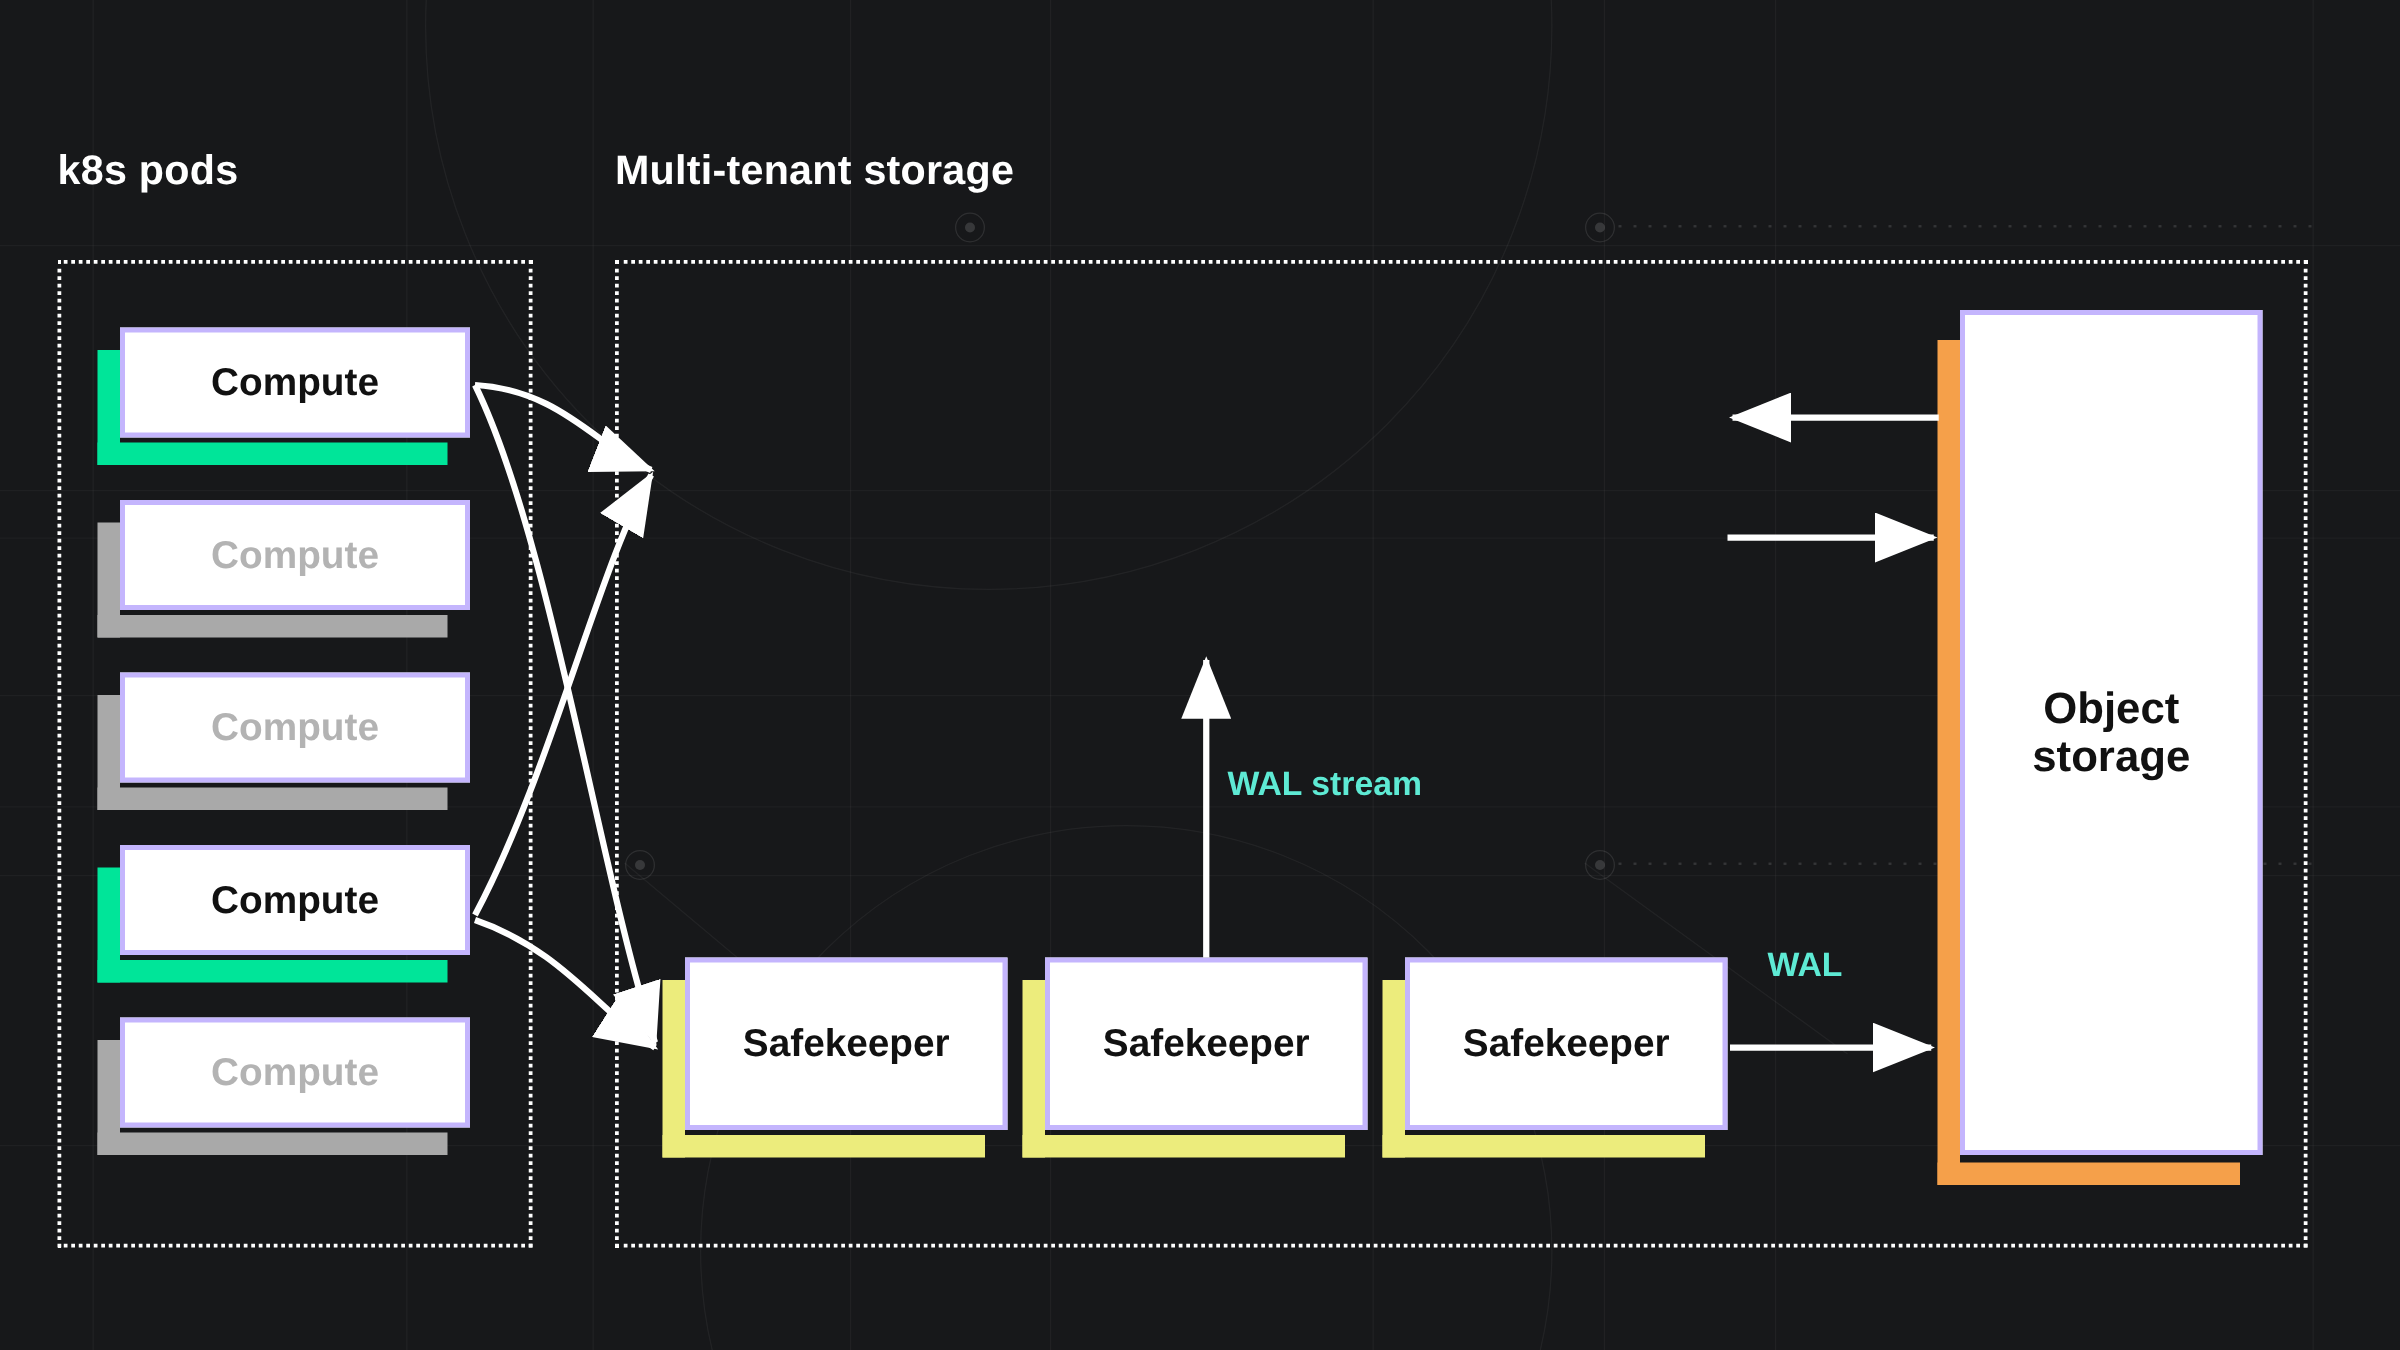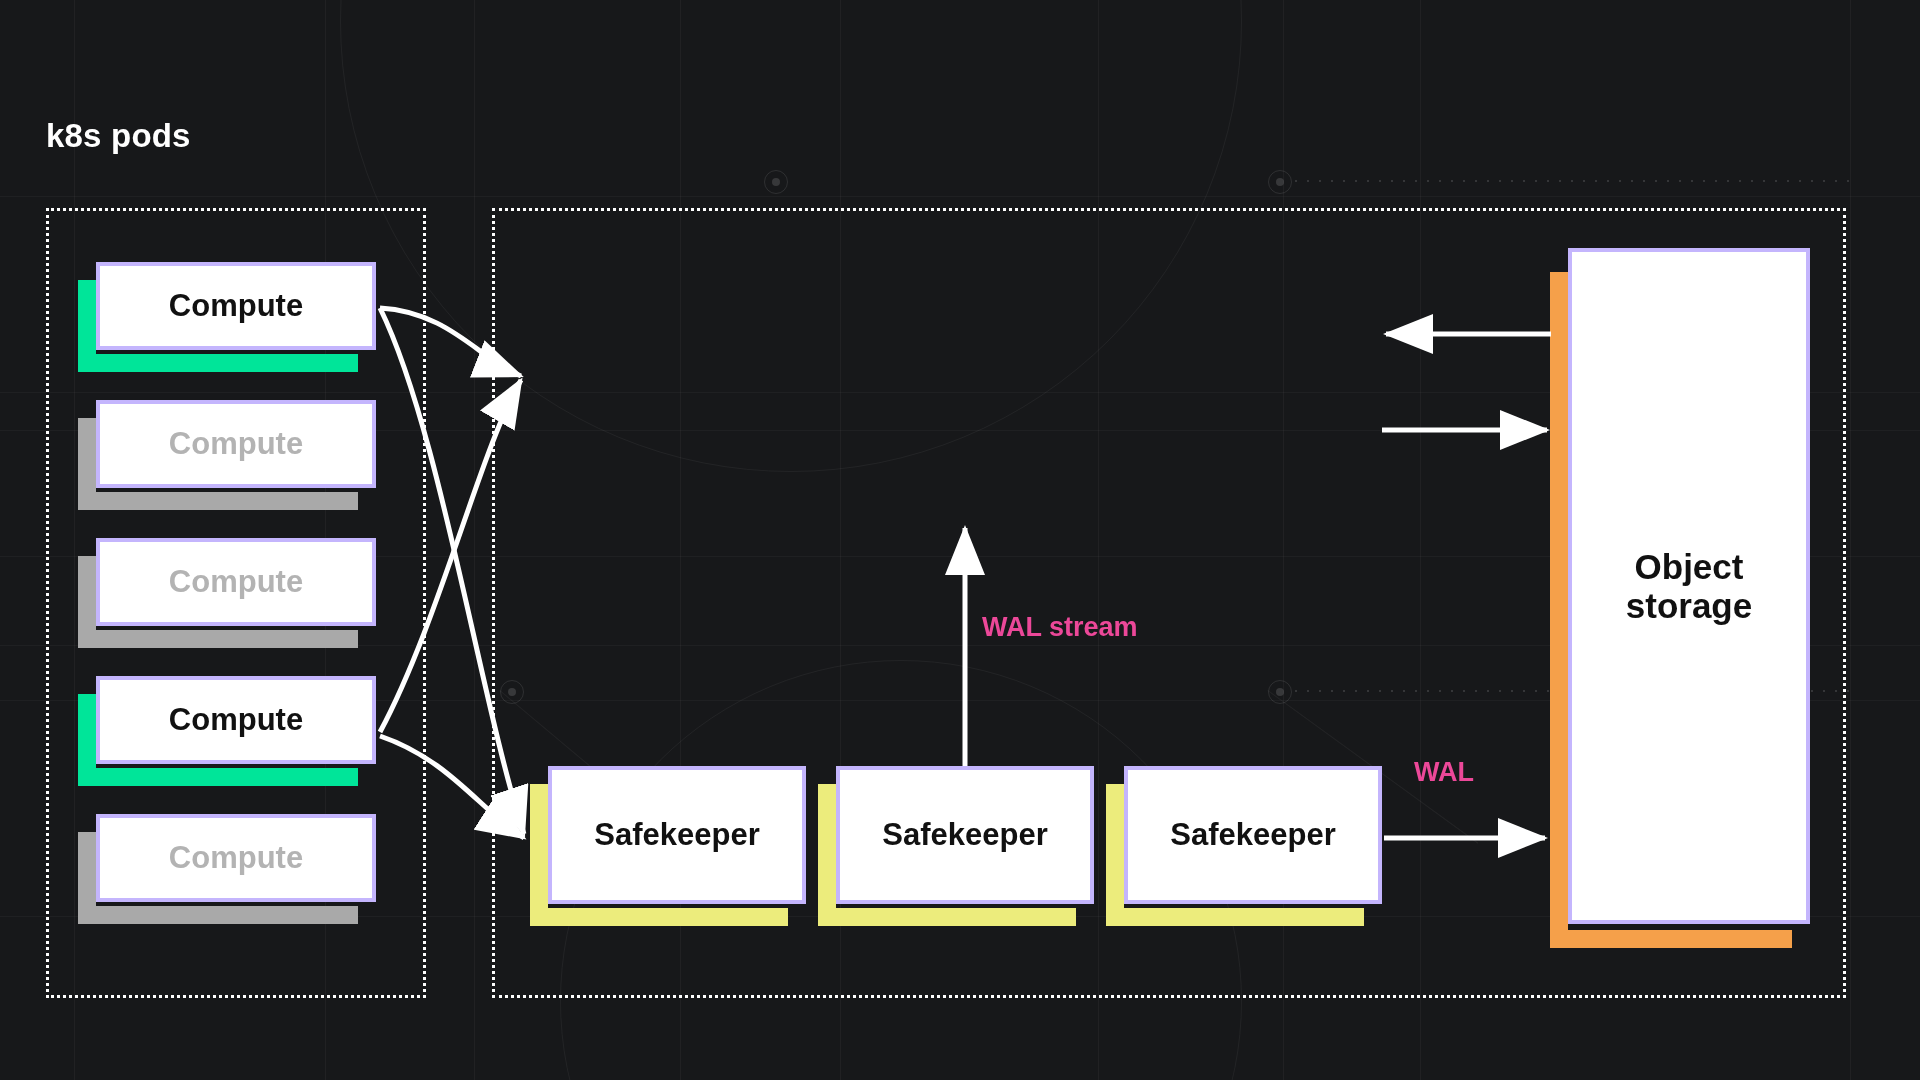--- a/index.html
+++ b/index.html
@@ -41,21 +41,21 @@
   .node .card{
     position:absolute;background:#ffffff;border:4px solid #c4b5fd;
     box-sizing:border-box;display:flex;align-items:center;justify-content:center;
     color:#111;font-weight:700;text-align:center;line-height:1.12;
   }
   .node .card.dim{color:#b3b3b3;}
 
   
   svg.edges{position:absolute;left:0;top:0;width:1920px;height:1080px;overflow:visible;pointer-events:none;}
 
-  .edge-label{position:absolute;color:#ec4899;font-weight:700;font-size:27px;white-space:nowrap;}
+  .edge-label{position:absolute;color:#5eead4;font-weight:700;font-size:27px;white-space:nowrap;}
 </style>
 </head>
 <body>
 
 <div id="stage">
 
   <div class="bg-layer">
     <div class="gridline-v" style="left:74px"></div>
     <div class="gridline-v" style="left:325px"></div>
     <div class="gridline-v" style="left:474px"></div>
@@ -83,20 +83,21 @@
     <div class="bg-node" style="left:1268px;top:680px"></div>
 
     <div class="bg-dotline" style="left:1290px;top:180px;width:560px"></div>
     <div class="bg-dotline" style="left:1290px;top:690px;width:560px"></div>
 
     <div class="bg-diag" style="left:500px;top:690px;width:300px;transform:rotate(40deg)"></div>
     <div class="bg-diag" style="left:1268px;top:690px;width:260px;transform:rotate(36deg)"></div>
   </div>
 
   <div class="group-title" style="left:46px;top:117px;width:380px">k8s pods</div>
+  <div class="group-title" style="left:492px;top:117px;width:1354px">Multi-tenant storage</div>
 
   <div class="group-box" style="left:46px;top:208px;width:380px;height:790px"></div>
   <div class="group-box" style="left:492px;top:208px;width:1354px;height:790px"></div>
 
   <div class="node" style="left:78px;top:262px;width:298px;height:110px">
     <div class="shadow" style="left:0;top:18px;width:280px;height:92px;border-left:18px solid #00e599;border-bottom:18px solid #00e599;"></div>
     <div class="card" style="left:18px;top:0;width:280px;height:88px;font-size:31px;">Compute</div>
   </div>
 
   <div class="node" style="left:78px;top:400px;width:298px;height:110px">

